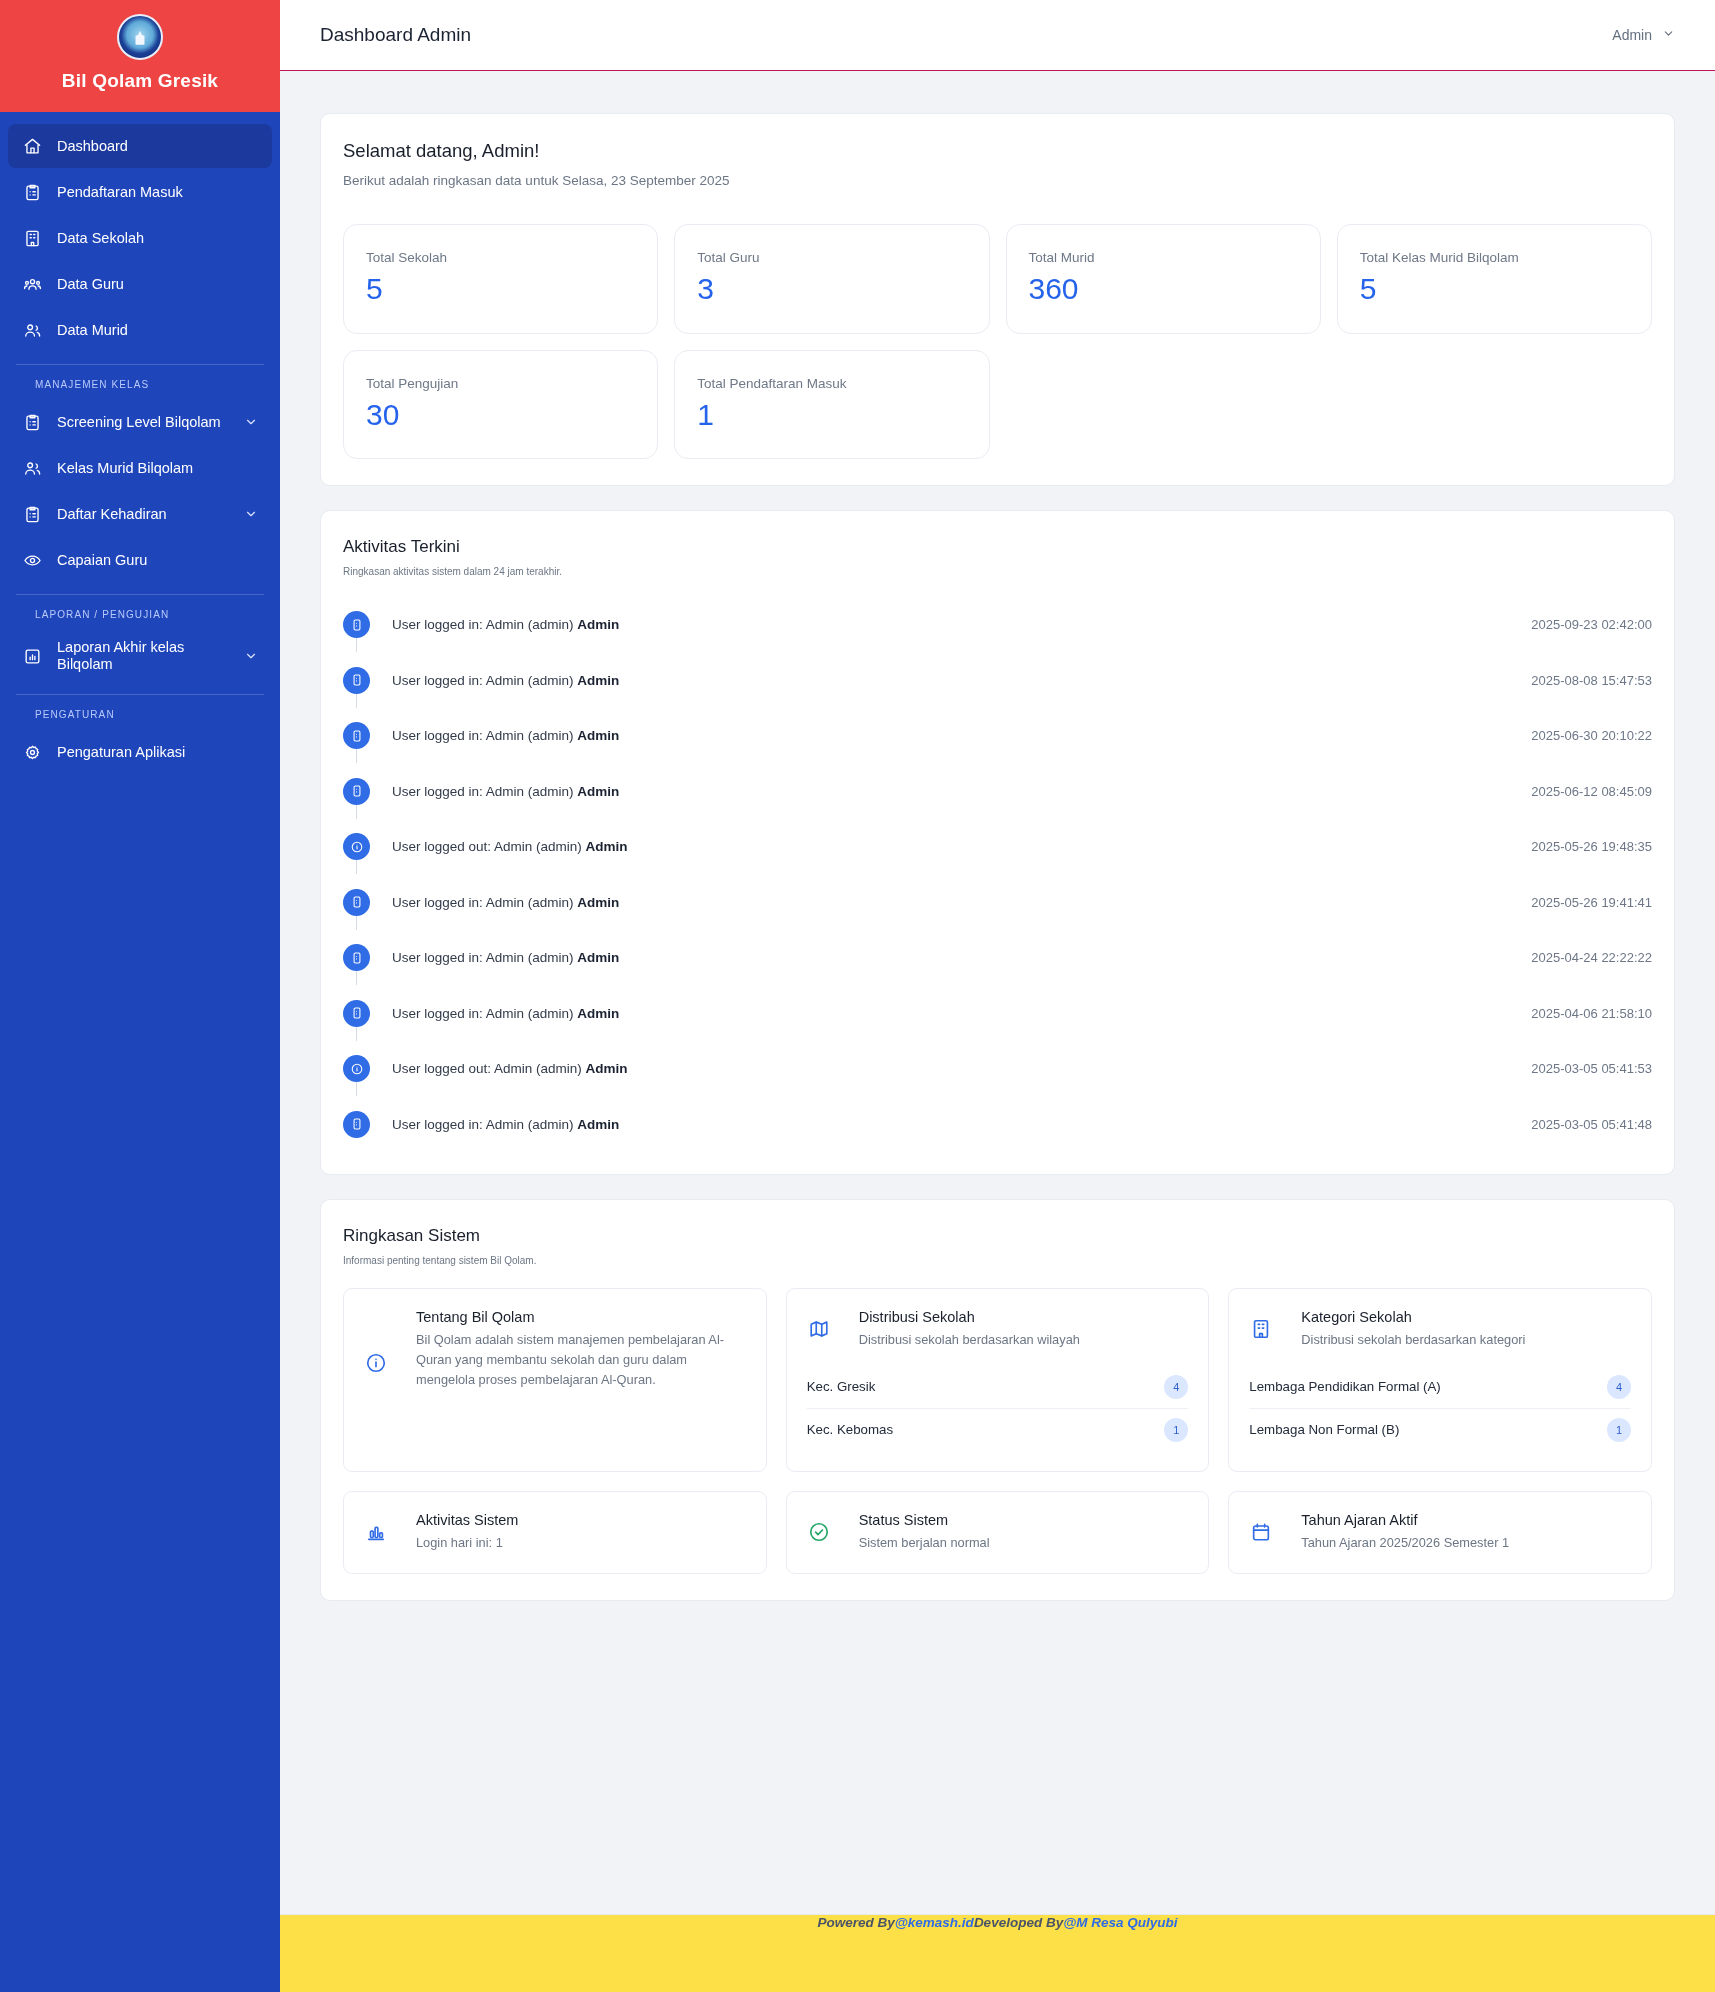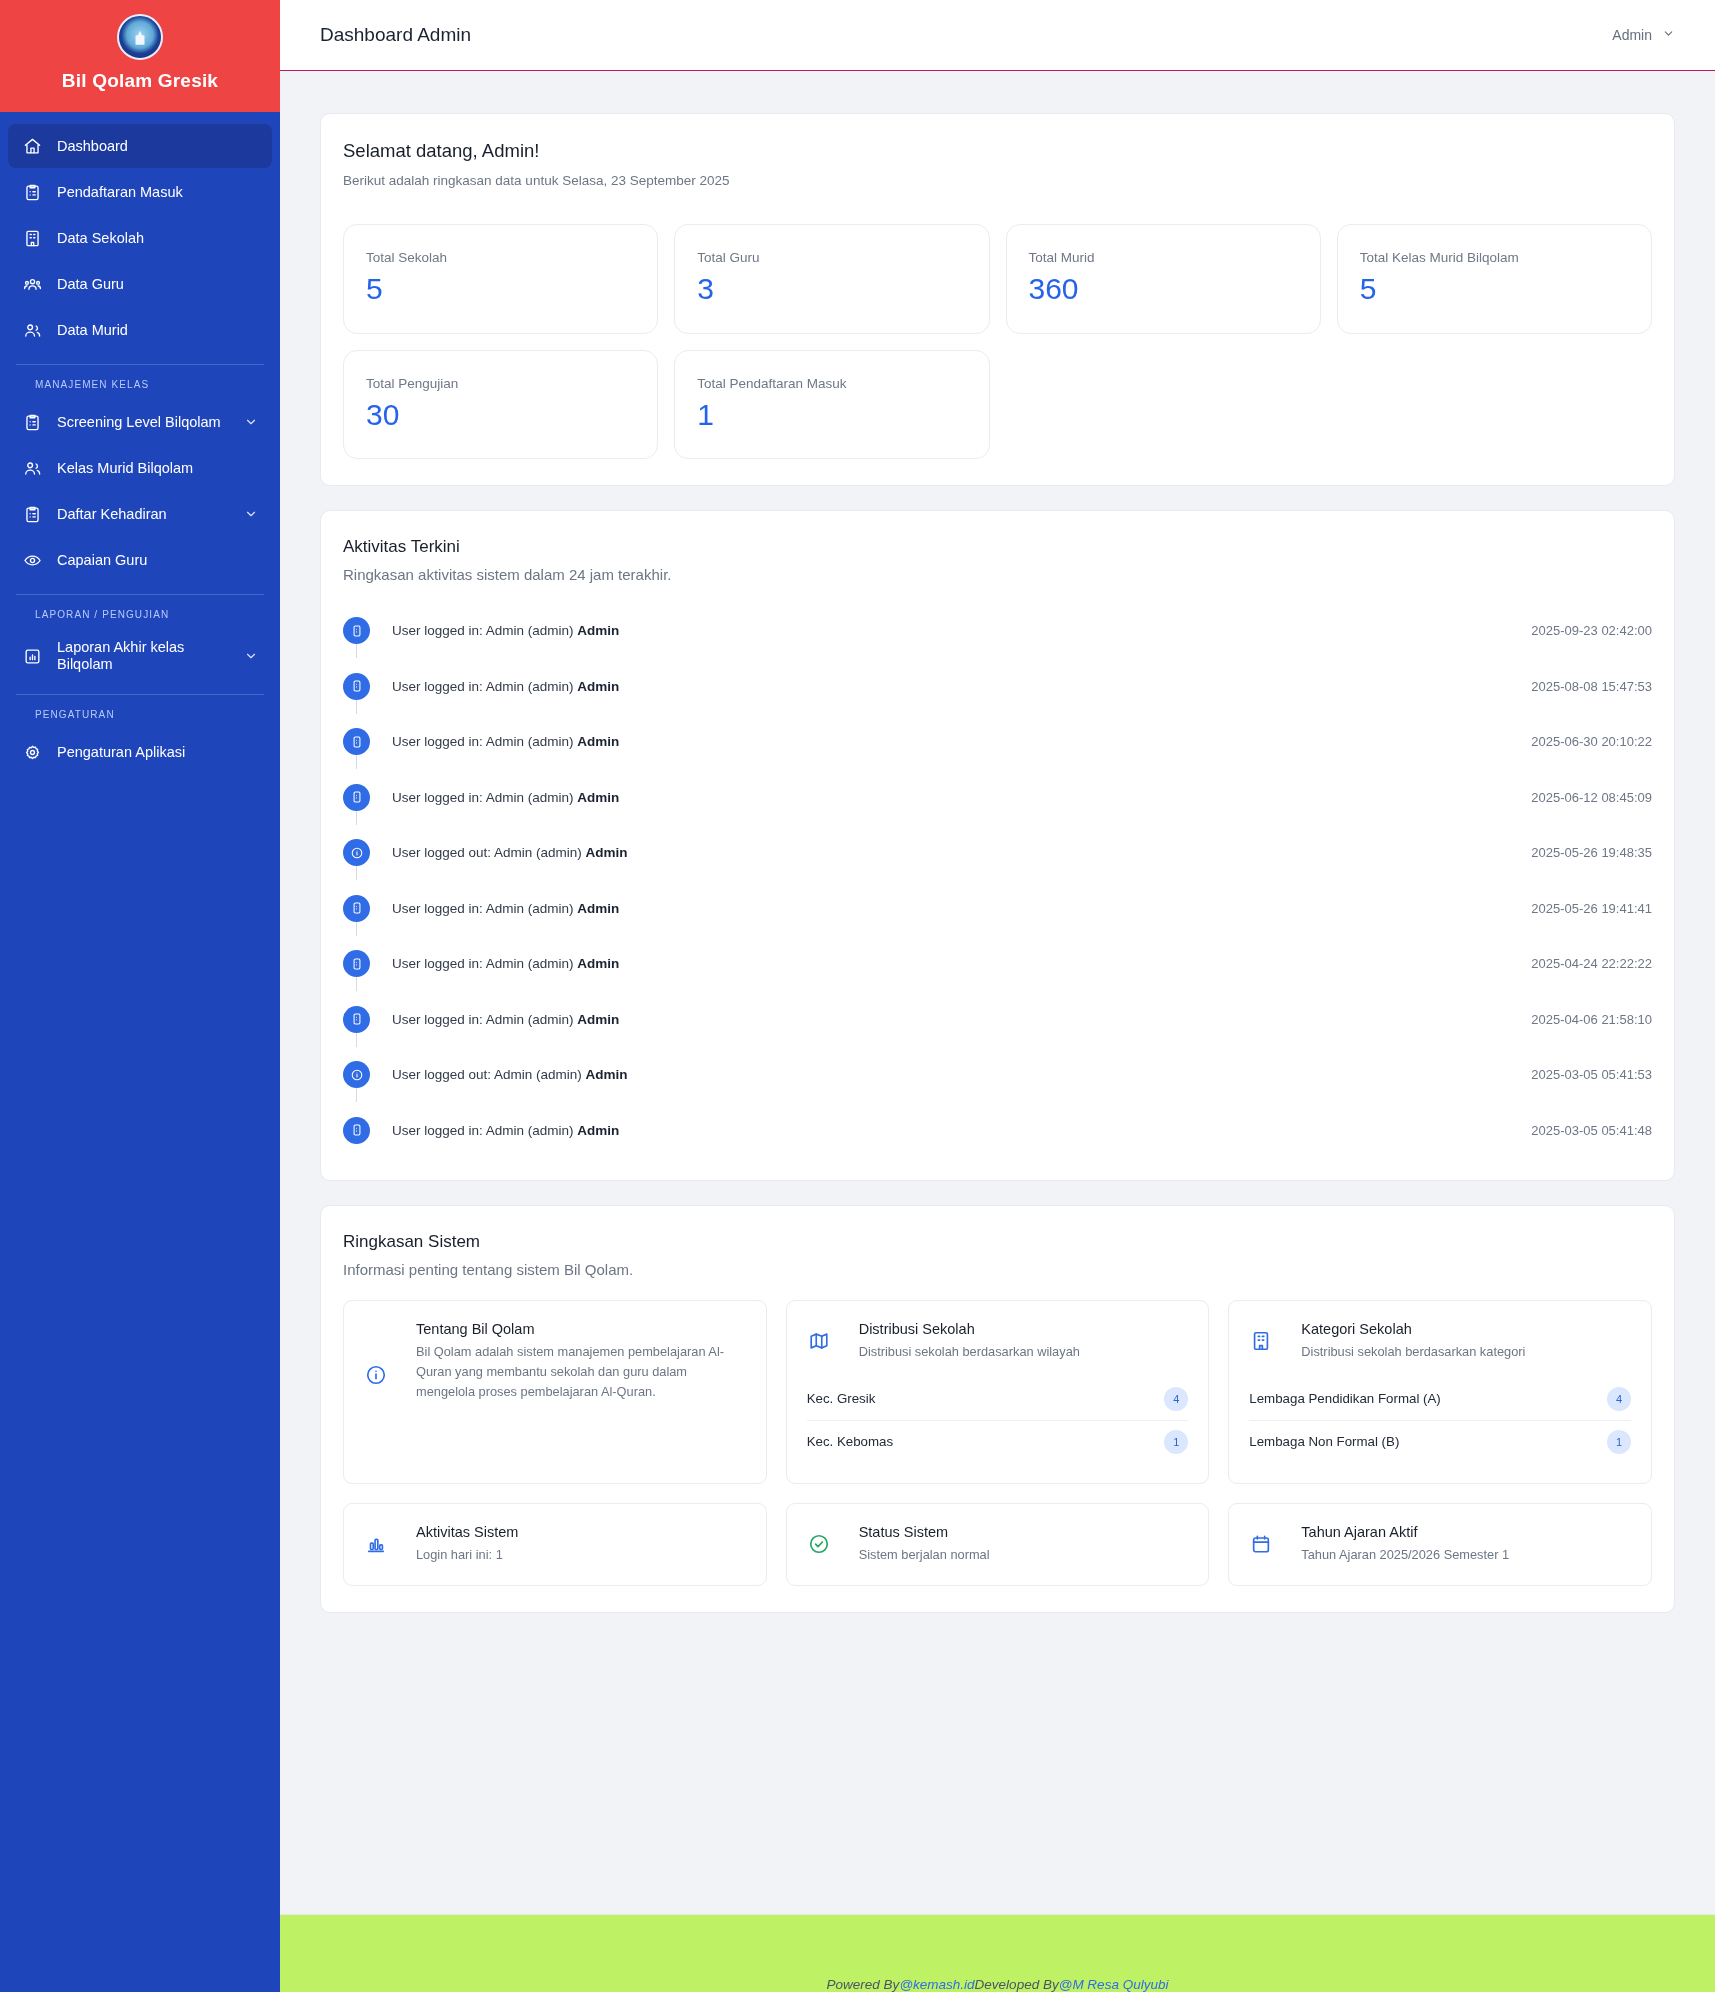--- a/index.html
+++ b/index.html
@@ -120,21 +120,21 @@
     background: #fff;
     padding: 25px 22px 28px 22px;
     min-height: 100px;
   }
   .stat-label { font-size: 13.5px; color: #6e7887; margin-bottom: 8px; }
   .stat-value { font-size: 30px; color: #2563eb; font-weight: 500; line-height: 1.05; }
 
   
   .sec-head { padding: 26px 22px 4px 22px; }
   .sec-head h3 { font-size: 17px; color: #19202c; font-weight: 500; margin-bottom: 9px; }
-  .sec-head .sub { font-size: 15px; color: #6c7685; }
+  .sec-head .sub { font-size: 10px; color: #6c7685; }
 
   .timeline { padding: 16px 22px 22px 22px; position: relative; }
   .tl-item {
     display: flex;
     align-items: center;
     position: relative;
     padding: 0 0 0 0;
     height: 55.5px;
   }
   .tl-dot {
@@ -195,26 +195,27 @@
     display: inline-flex; align-items: center; justify-content: center;
     padding: 0 8px;
   }
   .sys-card.about .sys-top { align-items: flex-start; }
   .sys-card.about .sys-ico { margin-top: 42px; }
 
   
   .footer {
     height: 78px;
     flex: 0 0 78px;
-    background: #bef264;
+    background: #fde047;
     border-top: 1px solid #e6e8ee;
-    display: flex; align-items: flex-end; justify-content: center;
+    display: flex; align-items: flex-start; justify-content: center;
     font-size: 13.5px;
     color: #4a5466;
     font-style: italic;
+    font-weight: bold;
   }
   .footer a { color: #2f6ce5; text-decoration: none; font-style: italic; }
 </style>
 </head>
 <body>
 
 <div class="app">
 
   <aside class="sidebar">
     <div class="sidebar-brand">

